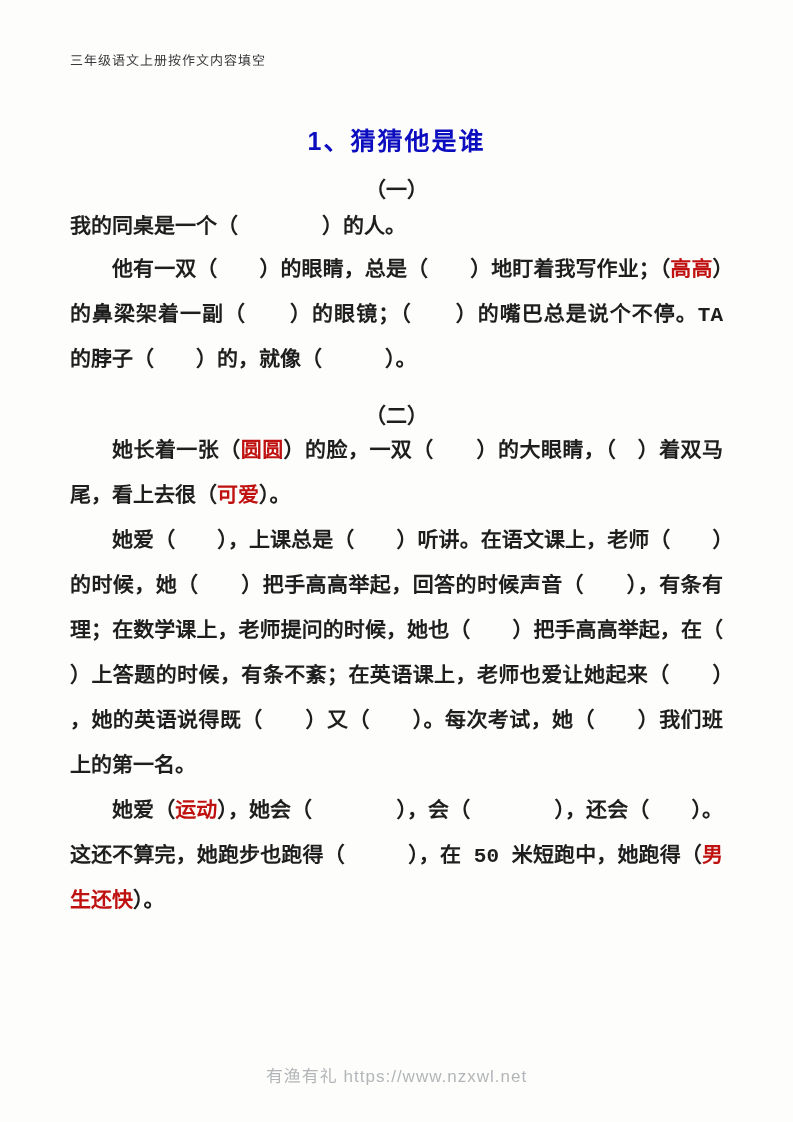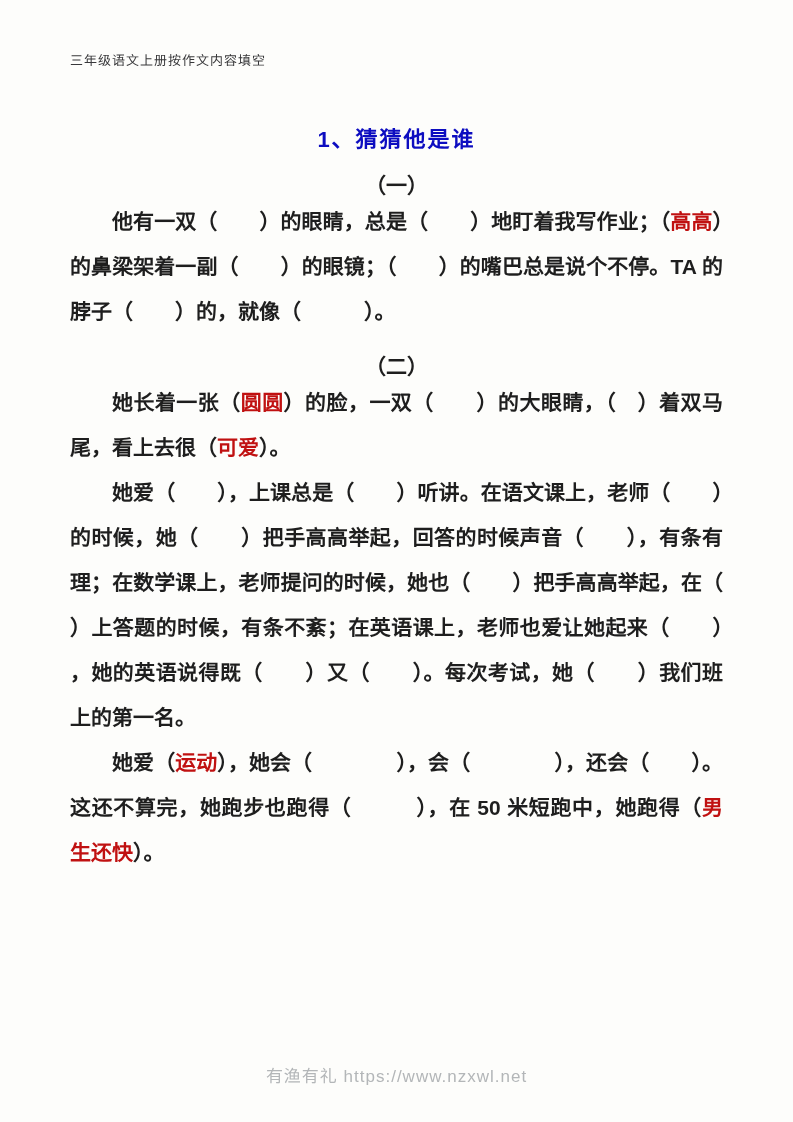--- a/index.html
+++ b/index.html
@@ -26,21 +26,21 @@
   .doc-header {
     padding-top: 50px;
     font-family: "Liberation Serif", serif;
     font-size: 13px;
     letter-spacing: 1px;
     color: #38383a;
   }
   .doc-title {
     margin-top: 52px;
     text-align: center;
-    font-size: 22px;
+    font-size: 25px;
     font-weight: bold;
     letter-spacing: 2px;
     color: var(--title-blue);
   }
   .section-heading {
     margin-top: 16px;
     text-align: center;
     font-size: 21px;
     font-weight: bold;
     color: var(--body-text);
@@ -48,21 +48,21 @@
   .content { margin-top: 4px; }
   .para {
     font-size: 21px;
     font-weight: bold;
     line-height: 45px;
     color: var(--body-text);
     text-align: justify;
     word-break: break-all;
     line-break: anywhere;
   }
-  .para.indent { text-indent: 2em; }
+  .para.indent { text-indent: 2em; font-family: Liberation Mono, monospace; }
   .answer { color: var(--answer-red); }
   .doc-footer {
     position: absolute;
     left: 0;
     right: 0;
     top: 1062px;
     text-align: center;
     font-size: 17px;
     letter-spacing: 1px;
     color: var(--footer-gray);
@@ -71,20 +71,21 @@
 </head>
 <body>
 
 <div class="page">
   <div class="doc-header">三年级语文上册按作文内容填空</div>
 
   <div class="doc-title">1、猜猜他是谁</div>
 
   <div class="content" id="content">
       <div class="section-heading">（一）</div>
+      <p class="para"><span class="normal">我的同桌是一个（　　　　）的人。</span></p>
       <p class="para indent"><span class="normal">他有一双（　　）的眼睛，总是（　　）地盯着我写作业；（</span><span class="answer">高高</span><span class="normal">）的鼻梁架着一副（　　）的眼镜；（　　）的嘴巴总是说个不停。TA 的脖子（　　）的，就像（　　　）。</span></p>
       <div class="section-heading">（二）</div>
       <p class="para indent"><span class="normal">她长着一张（</span><span class="answer">圆圆</span><span class="normal">）的脸，一双（　　）的大眼睛，（　）着双马尾，看上去很（</span><span class="answer">可爱</span><span class="normal">）。</span></p>
       <p class="para indent"><span class="normal">她爱（　　），上课总是（　　）听讲。在语文课上，老师（　　）的时候，她（　　）把手高高举起，回答的时候声音（　　），有条有理；在数学课上，老师提问的时候，她也（　　）把手高高举起，在（　　）上答题的时候，有条不紊；在英语课上，老师也爱让她起来（　　），她的英语说得既（　　）又（　　）。每次考试，她（　　）我们班上的第一名。</span></p>
       <p class="para indent"><span class="normal">她爱（</span><span class="answer">运动</span><span class="normal">），她会（　　　　），会（　　　　），还会（　　）。这还不算完，她跑步也跑得（　　　），在 50 米短跑中，她跑得（</span><span class="answer">男生还快</span><span class="normal">）。</span></p>
     </div>
 
   <div class="doc-footer">有渔有礼 https://www.nzxwl.net</div>
 </div>
 

